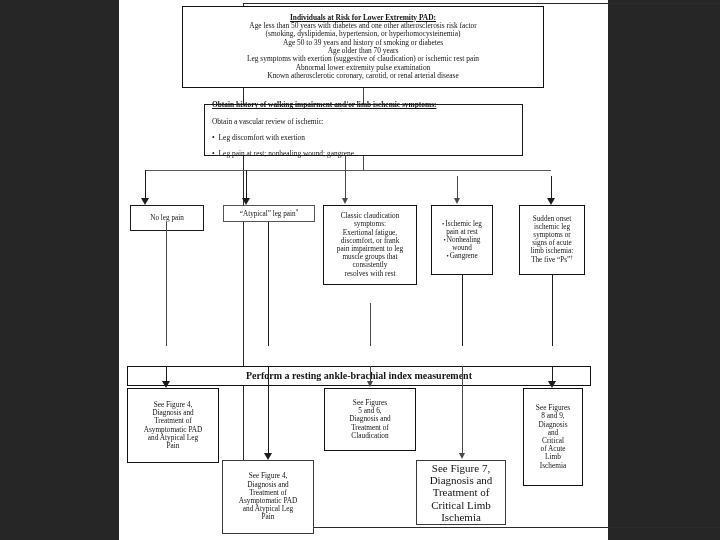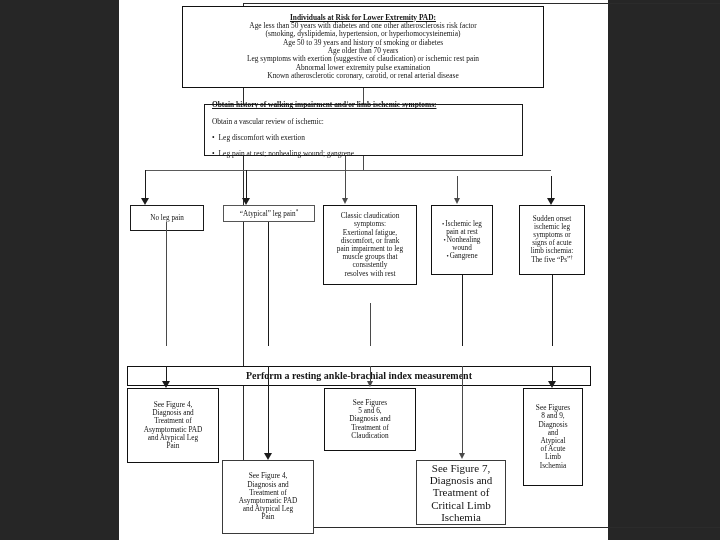--- a/index.html
+++ b/index.html
@@ -204,20 +204,20 @@
       <span class="ln">Treatment of</span>
       <span class="ln">Critical Limb</span>
       <span class="ln">Ischemia</span>
     </div>
 
     <div class="box thick" style="left:404px;top:388px;width:60px;height:98px;font-size:7.3px;">
       <span class="ln">See Figures</span>
       <span class="ln">8 and 9,</span>
       <span class="ln">Diagnosis</span>
       <span class="ln">and</span>
-      <span class="ln">Atypical</span>
+      <span class="ln">Critical</span>
       <span class="ln">of Acute</span>
       <span class="ln">Limb</span>
       <span class="ln">Ischemia</span>
     </div>
 
   </div>
 </div>
 
 </body></html>

